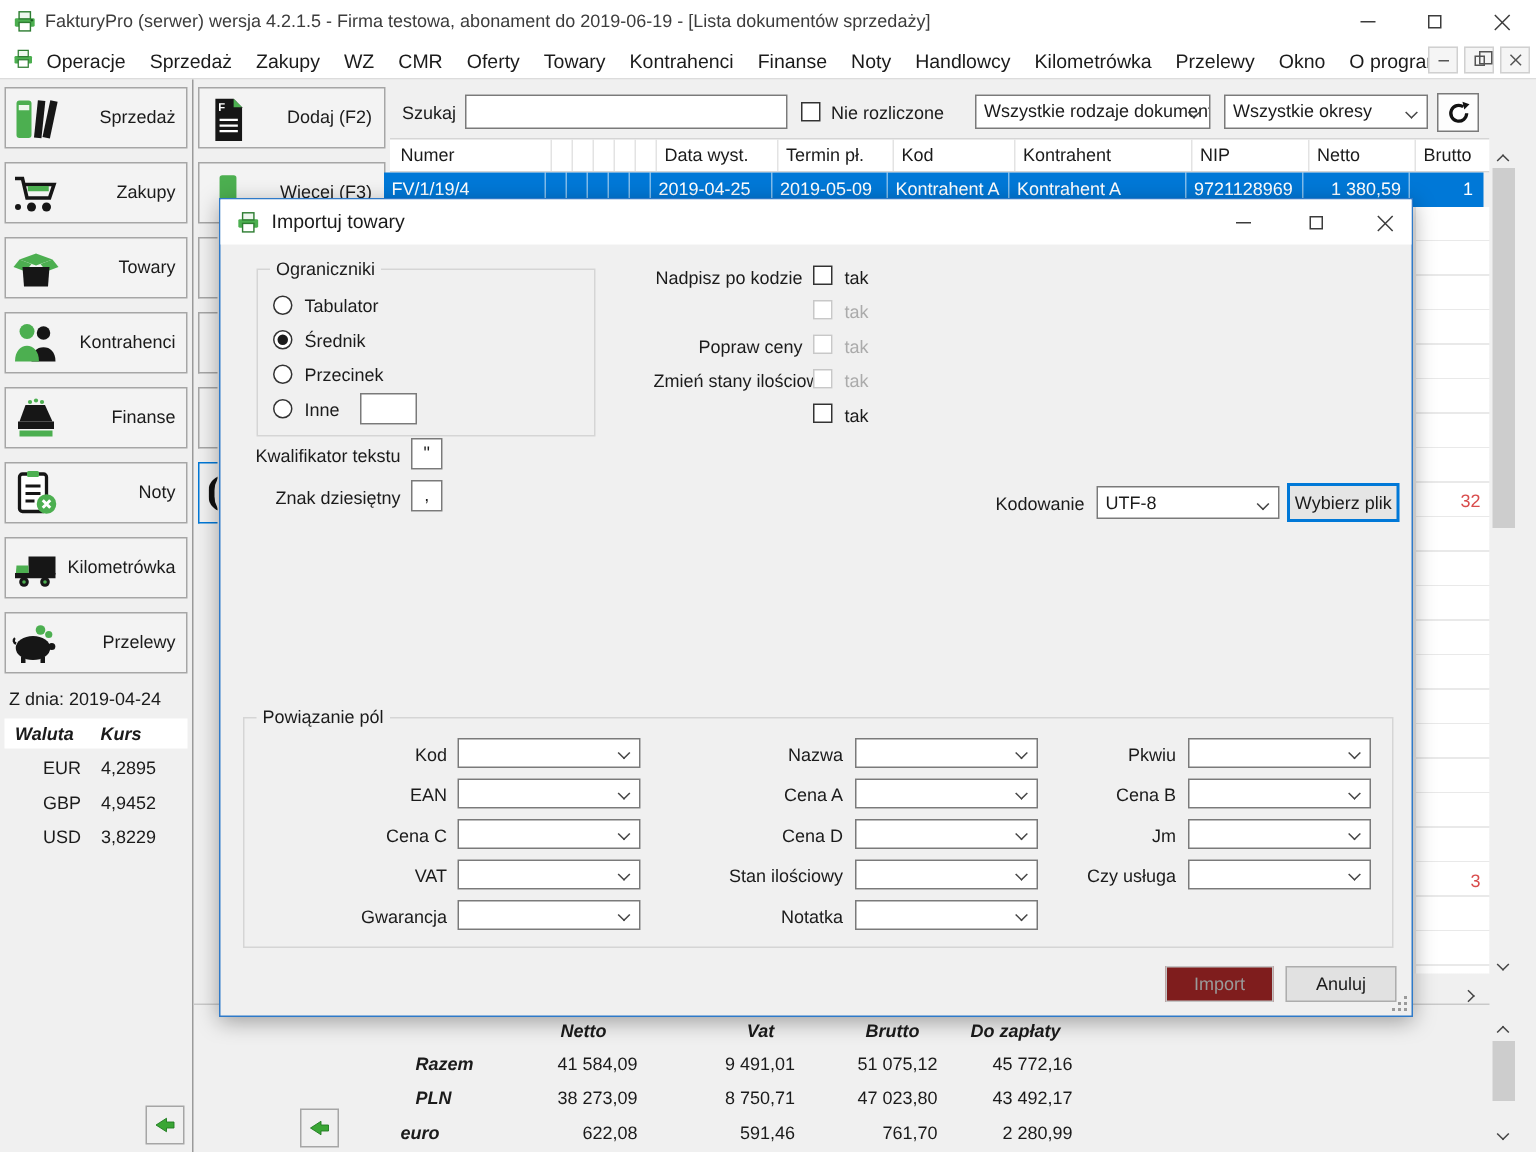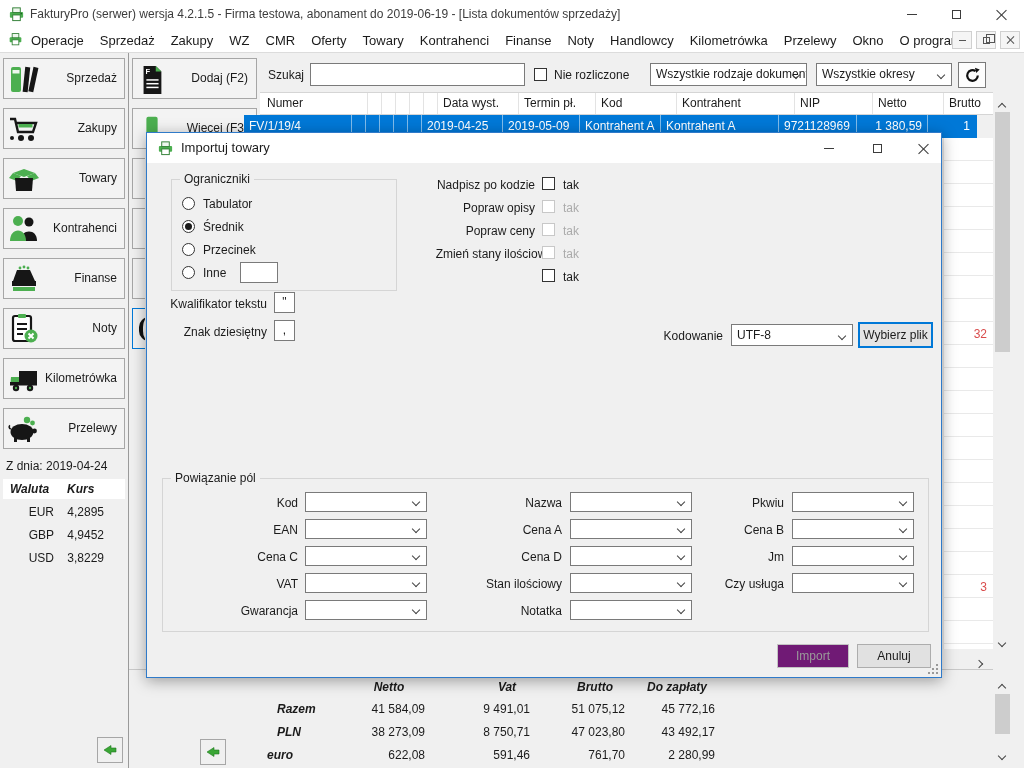--- a/index.html
+++ b/index.html
@@ -76,21 +76,21 @@
   .dlg-title { left:34px; top:0; height:30px; line-height:30px; font-size:13px; color:#1b1b1b; white-space:nowrap; }
   .dlg-cap { top:0; width:46px; height:30px; display:flex; align-items:center; justify-content:center; }
   .groupbox { border:1px solid #d5d5d5; }
   .legend { position:absolute; left:8px; top:-8px; background:#f0f0f0; padding:0 4px; color:#1b1b1b; }
   .radio { width:13px; height:13px; border:1px solid #333; border-radius:50%; background:#fff; }
   .radio.checked::after { content:""; display:block; width:7px; height:7px; margin:2px; border-radius:50%; background:#1b1b1b; }
   .cbox.dis { border-color:#c8c8c8; }
   .dim { color:#ababab; }
   .small-box { background:#fff; border:1px solid #7a7a7a; text-align:center; line-height:18px; }
   .btn { background:#e1e1e1; border:1px solid #adadad; text-align:center; }
-  .btn.disabled { background:#701a75; border-color:#c3c3c3; color:#9a9a9a; }
+  .btn.disabled { background:#7f1d1d; border-color:#c3c3c3; color:#9a9a9a; }
   .btn.focused { border:2px solid #0078d7; background:#e5e5e5; }
   .grip { width:11px; height:11px; }
   .grip i { position:absolute; width:2px; height:2px; background:#9a9a9a; }
 </style>
 </head>
 <body>
 
 <div id="screen">
 
   <div class="abs titlebar">
@@ -316,21 +316,21 @@
     <div class="th" style="left:164px;width:14px"></div>
     <div class="th" style="left:178px;width:81px">Data wyst.</div>
     <div class="th" style="left:259px;width:77px">Termin pł.</div>
     <div class="th" style="left:336px;width:81px">Kod</div>
     <div class="th" style="left:417px;width:118px">Kontrahent</div>
     <div class="th" style="left:535px;width:78px">NIP</div>
     <div class="th" style="left:613px;width:71px">Netto</div>
     <div class="th" style="left:684px;width:49px;border-right:none">Brutto</div>
   </div>
 
-  <div class="abs sel-row" style="left:244px;top:115px;width:733px;height:23px">
+  <div class="abs sel-row" style="left:256px;top:115px;width:733px;height:23px">
     <div class="td" style="left:0;width:108px">FV/1/19/4</div>
     <div class="td" style="left:108px;width:14px"></div>
     <div class="td" style="left:122px;width:14px"></div>
     <div class="td" style="left:136px;width:14px"></div>
     <div class="td" style="left:150px;width:14px"></div>
     <div class="td" style="left:164px;width:14px"></div>
     <div class="td" style="left:178px;width:81px">2019-04-25</div>
     <div class="td" style="left:259px;width:77px">2019-05-09</div>
     <div class="td" style="left:336px;width:81px">Kontrahent A</div>
     <div class="td" style="left:417px;width:118px">Kontrahent A</div>
@@ -425,21 +425,20 @@
 
     <span class="abs txt-r" style="left:10px;top:164px;width:110px">Kwalifikator tekstu</span>
     <div class="abs small-box" style="left:127px;top:159px;width:21px;height:21px">"</div>
     <span class="abs txt-r" style="left:10px;top:192px;width:110px">Znak dziesiętny</span>
     <div class="abs small-box" style="left:127px;top:187px;width:21px;height:21px">,</div>
 
     <span class="abs txt-r" style="left:160px;top:45px;width:228px">Nadpisz po kodzie</span>
     <span class="abs cbox" style="left:395px;top:44px"></span>
     <span class="abs" style="left:416px;top:45px">tak</span>
 
-    <span class="abs txt-r" style="left:160px;top:68px;width:228px">Popraw opisy</span>
     <span class="abs cbox dis" style="left:395px;top:67px"></span>
     <span class="abs dim" style="left:416px;top:68px">tak</span>
 
     <span class="abs txt-r" style="left:160px;top:91px;width:228px">Popraw ceny</span>
     <span class="abs cbox dis" style="left:395px;top:90px"></span>
     <span class="abs dim" style="left:416px;top:91px">tak</span>
 
     <span class="abs txt-r" style="left:178px;top:114px;width:228px">Zmień stany ilościowe</span>
     <span class="abs cbox dis" style="left:395px;top:113px"></span>
     <span class="abs dim" style="left:416px;top:114px">tak</span>

